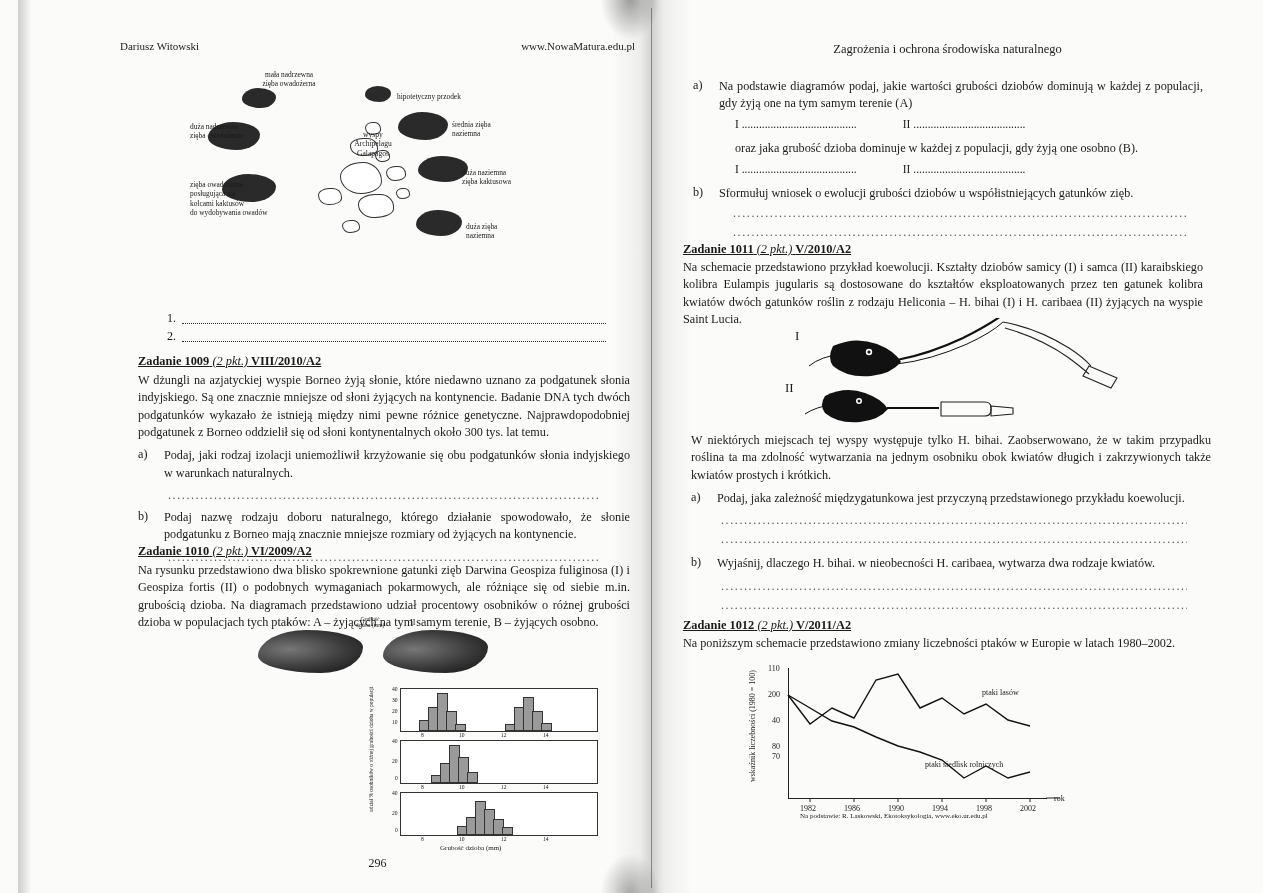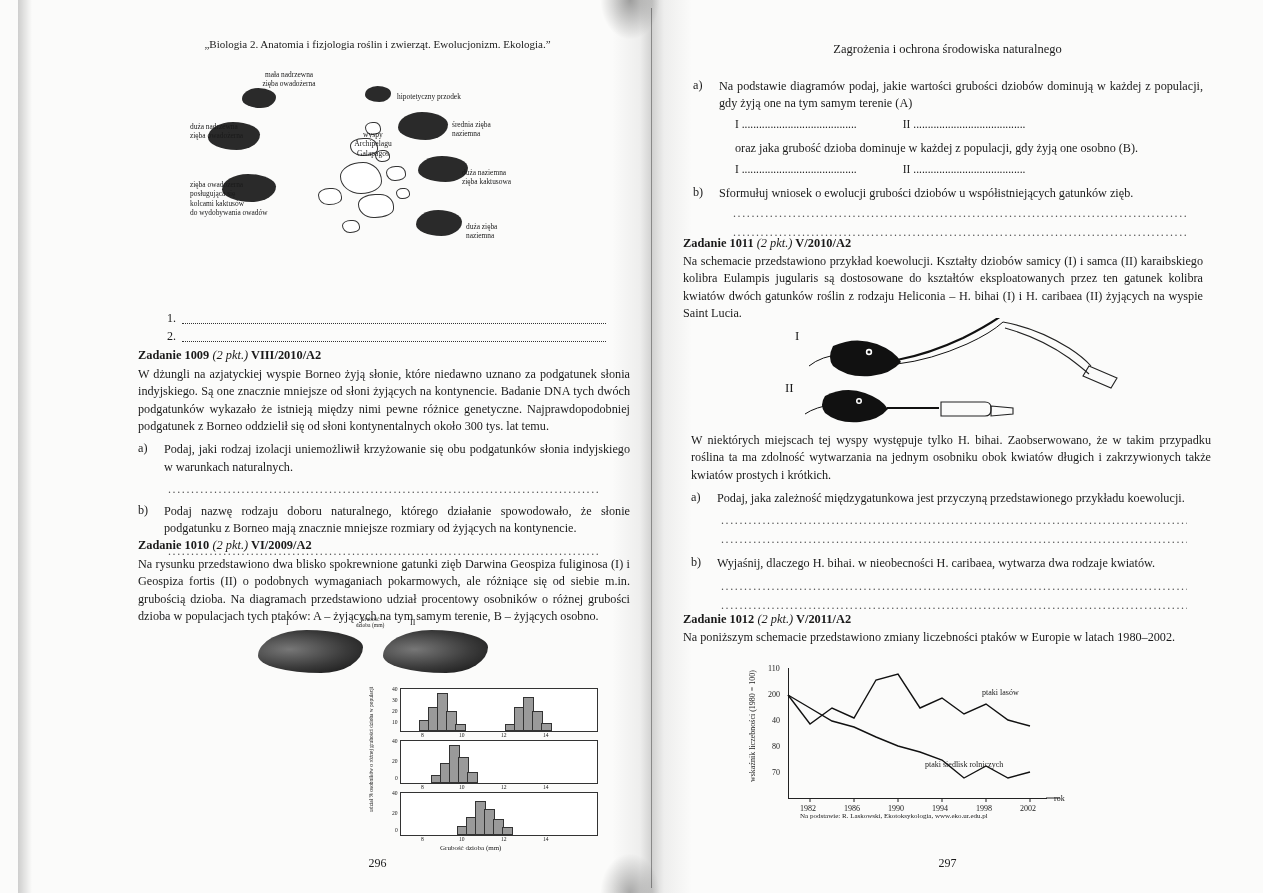--- a/index.html
+++ b/index.html
@@ -17,21 +17,21 @@
   .edge-shadow-bot{position:absolute;left:600px;bottom:0;width:60px;height:40px;background:radial-gradient(ellipse at center bottom,rgba(0,0,0,0.30),rgba(0,0,0,0) 70%);}
 
   .hdr-left{position:absolute;left:0;top:38px;width:515px;font-size:11px;}
   .hdr-title{text-align:center;font-size:11px;}
   .hdr-row{display:flex;justify-content:space-between;font-size:11px;margin-top:2px;}
   .hdr-right{position:absolute;left:0;top:42px;width:545px;text-align:center;font-size:12.5px;}
 
   .txt{font-size:12.2px;line-height:1.42;text-align:justify;}
   .ital{font-style:italic;}
   .u{text-decoration:underline;}
-  .task-h{font-size:12.4px;font-weight:bold;margin-top:4px;}
+  .task-h{font-size:12.4px;font-weight:bold;margin-top:10px;text-decoration:underline;}
   .dots{border-bottom:1px dotted #333;display:inline-block;}
   .dotline{font-size:12px;letter-spacing:1.6px;color:#555;white-space:nowrap;overflow:hidden;}
   .numrow{display:flex;gap:6px;margin-top:3px;font-size:12px;}
   .numlbl{width:16px;text-align:right;}
   .sub{display:flex;gap:8px;margin-top:6px;font-size:12.2px;}
   .sublbl{width:18px;flex:none;text-align:left;}
   .subtxt{flex:1;text-align:justify;line-height:1.42;}
   .pgno{position:absolute;bottom:22px;width:100%;text-align:center;font-size:12px;}
 
   
@@ -68,21 +68,24 @@
 <div class="scan"></div>
 <div class="edge-l"></div>
 <div class="spine"></div>
 <div class="spine-line"></div>
 <div class="edge-shadow-top"></div>
 <div class="edge-shadow-bot"></div>
 
 <div class="page left-page">
 
   <div class="hdr-left">
-    <div class="hdr-title">„Biologia 2. Anatomia i fizjologia roślin i zwierząt. Ewolucjonizm. Ekologia.”</div>
+    <div class="hdr-row">
+      <span>Dariusz Witowski</span>
+      <span>www.NowaMatura.edu.pl</span>
+    </div>
   </div>
 
   <div class="fig-islands">
 
     <div class="isle" style="left:175px;top:52px;width:14px;height:11px;"></div>
     <div class="isle" style="left:160px;top:68px;width:26px;height:16px;"></div>
     <div class="isle" style="left:185px;top:80px;width:13px;height:10px;"></div>
     <div class="isle" style="left:150px;top:92px;width:40px;height:30px;border-radius:55% 45% 50% 50%/45% 60% 40% 55%;"></div>
     <div class="isle" style="left:196px;top:96px;width:18px;height:13px;"></div>
     <div class="isle" style="left:128px;top:118px;width:22px;height:15px;"></div>
@@ -307,21 +310,21 @@
     <div class="txt" style="margin-top:2px;">Na poniższym schemacie przedstawiono zmiany liczebności ptaków w Europie w latach 1980–2002.</div>
   </div>
 
   <div class="eu-chart">
     <div class="eu-ylab">wskaźnik liczebności (1980 = 100)</div>
     <div class="eu-frame"></div>
     <div class="eu-tick" style="left:28px;top:4px;">110</div>
     <div class="eu-tick" style="left:28px;top:30px;">200</div>
     <div class="eu-tick" style="left:32px;top:56px;">40</div>
     <div class="eu-tick" style="left:32px;top:82px;">80</div>
-    <div class="eu-tick" style="left:32px;top:108px;">70</div>
+    <div class="eu-tick" style="left:32px;top:92px;">70</div>
 
     <svg width="340" height="175" style="position:absolute;left:0;top:0;">
 
       <polyline points="48,35 70,64 92,48 114,58 136,20 158,14 180,48 202,38 224,54 246,44 268,60 290,66" fill="none" stroke="#111" stroke-width="1.4"></polyline>
 
       <polyline points="48,35 70,48 92,61 114,67 136,77 158,86 180,92 202,100 224,118 246,106 268,118 290,112" fill="none" stroke="#111" stroke-width="1.4"></polyline>
 
       <g stroke="#222" stroke-width="1">
         <line x1="70" y1="138" x2="70" y2="142"></line>
         <line x1="114" y1="138" x2="114" y2="142"></line>
@@ -340,14 +343,13 @@
     <div class="eu-tick" style="left:236px;top:144px;">1998</div>
     <div class="eu-tick" style="left:280px;top:144px;">2002</div>
     <div class="eu-tick" style="left:314px;top:134px;">rok</div>
 
     <div class="srs-lbl" style="left:205px;top:28px;">ptaki lasów</div>
     <div class="srs-lbl" style="left:148px;top:100px;">ptaki siedlisk rolniczych</div>
 
     <div class="eu-note">Na podstawie: R. Laskowski, Ekotoksykologia, www.eko.ur.edu.pl</div>
   </div>
 
-  <div class="pgno">297</div>
 </div>
 
 </body></html>

